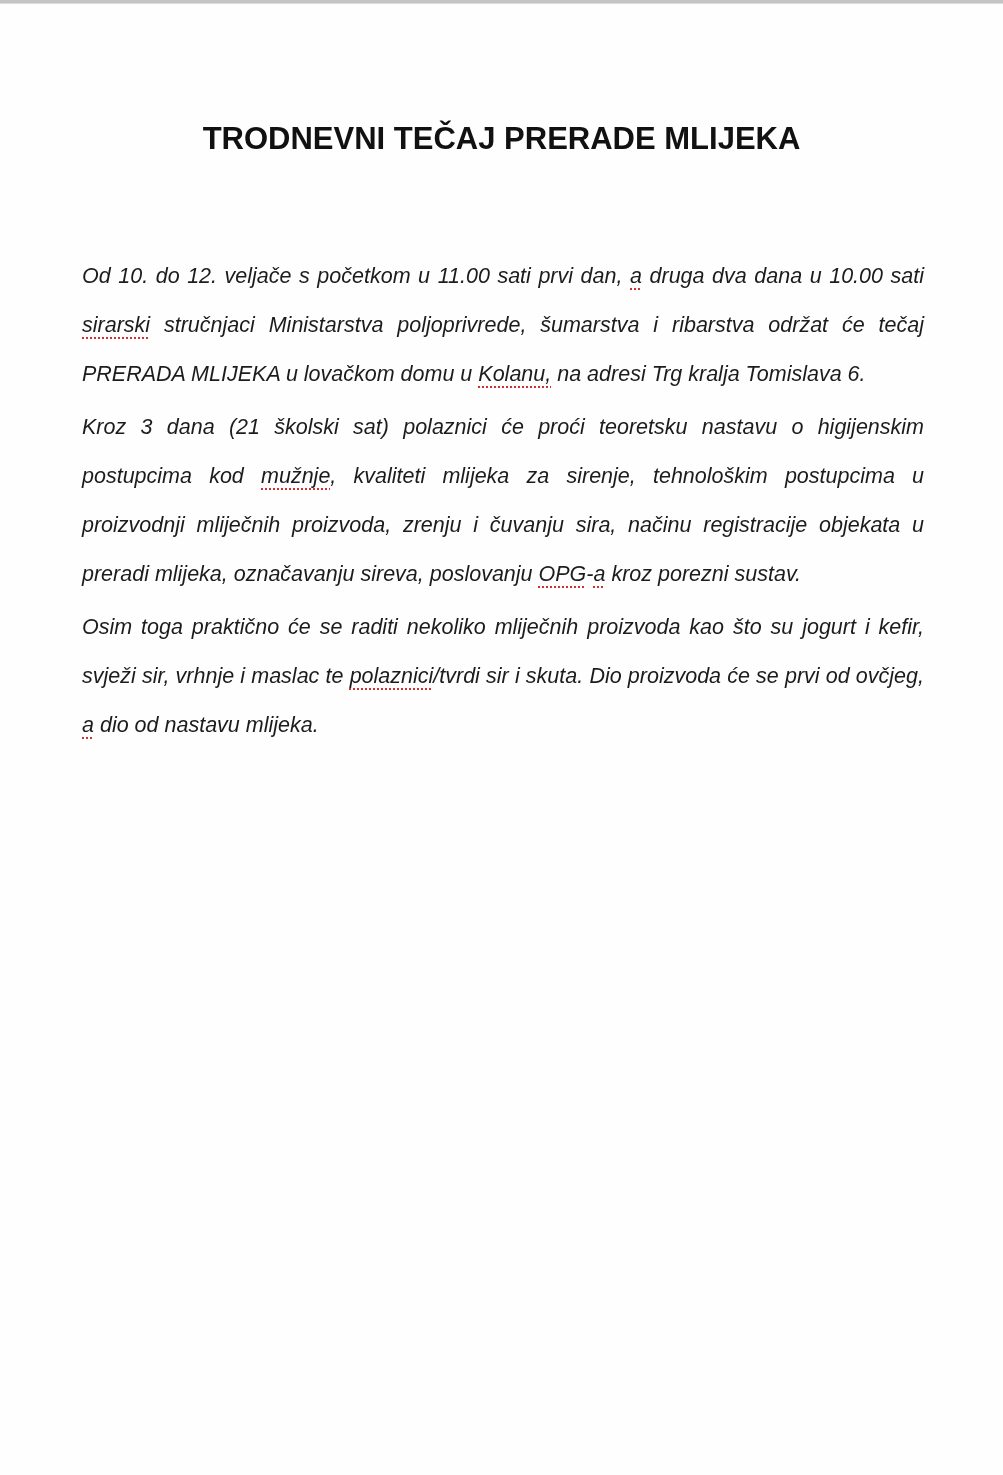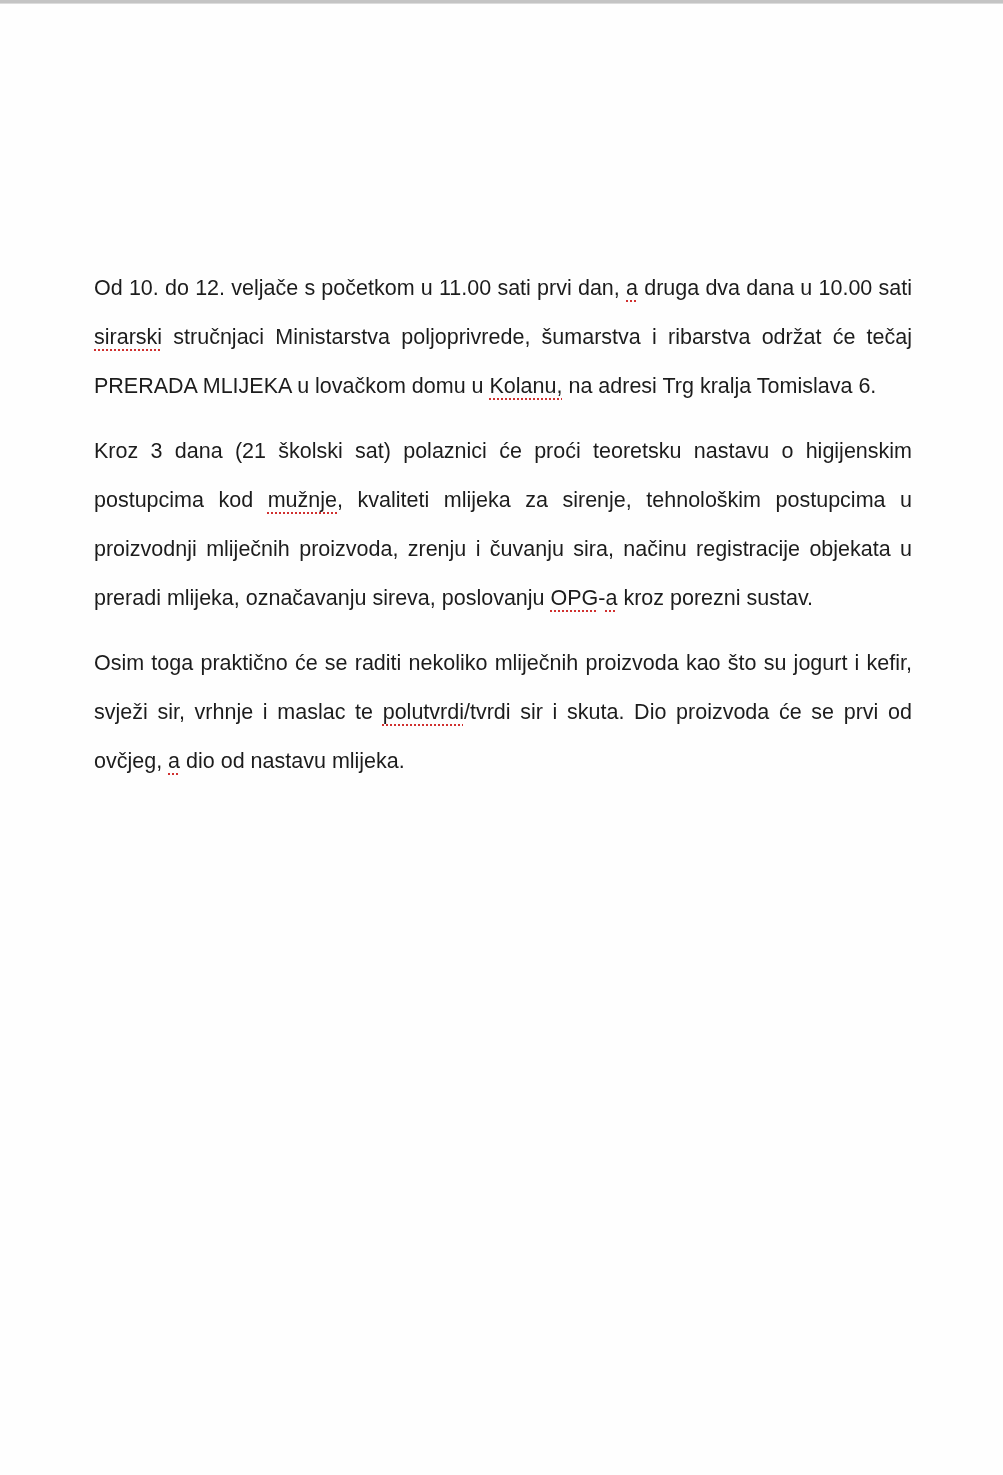--- a/index.html
+++ b/index.html
@@ -48,37 +48,39 @@
       position: absolute;
       left: 78px;
       top: 244px;
       width: 850px;
       font-size: 21.5px;
       line-height: 49px;
       text-align: justify;
       color: #1c1c1c;
     }
     .para {
-      margin: 16px;
+      margin: 4px;
       text-align: justify;
+      font-style: italic;
     }
     .para.last-left {
       text-align-last: left;
     }
     .spell {
       text-decoration: underline dotted #d0302f;
       text-decoration-thickness: 1.5px;
       text-underline-offset: 5px;
     }
   </style>
 </head>
 <body>
 
 <div class="top-edge"></div>
 
 <div class="page">
+  <h1 class="title">TRODNEVNI TEČAJ PRERADE MLIJEKA</h1>
 
   <div class="body">
     <p class="para last-left"><span>Od 10. do 12. veljače s početkom u 11.00 sati prvi dan, </span><span class="spell">a</span><span> druga dva dana u 10.00 sati </span><span class="spell">sirarski</span><span> stručnjaci Ministarstva poljoprivrede, šumarstva i ribarstva održat će tečaj PRERADA MLIJEKA u lovačkom domu u </span><span class="spell">Kolanu,</span><span>  na adresi Trg kralja Tomislava 6.</span></p>
     <p class="para last-left"><span>Kroz 3 dana (21 školski sat) polaznici će proći teoretsku nastavu o higijenskim postupcima kod </span><span class="spell">mužnje</span><span>, kvaliteti mlijeka za sirenje, tehnološkim postupcima u proizvodnji mliječnih proizvoda, zrenju i čuvanju sira, načinu registracije objekata u preradi mlijeka, označavanju sireva, poslovanju </span><span class="spell">OPG</span><span>-</span><span class="spell">a</span><span> kroz porezni sustav.</span></p>
-    <p class="para last-left"><span>Osim toga praktično će se raditi nekoliko mliječnih proizvoda kao što su jogurt i kefir, svježi sir, vrhnje i maslac te </span><span class="spell">polutvrdi</span><span>/tvrdi sir i skuta. Dio proizvoda će se prvi od ovčjeg, </span><span class="spell">a</span><span> dio od nastavu mlijeka.</span></p>
+    <p class="para last-left"><span>Osim toga praktično će se raditi nekoliko mliječnih proizvoda kao što su jogurt i kefir, svježi sir, vrhnje i maslac te </span><span class="spell">polaznici</span><span>/tvrdi sir i skuta. Dio proizvoda će se prvi od ovčjeg, </span><span class="spell">a</span><span> dio od nastavu mlijeka.</span></p>
   </div>
 </div>
 
 </body></html>

